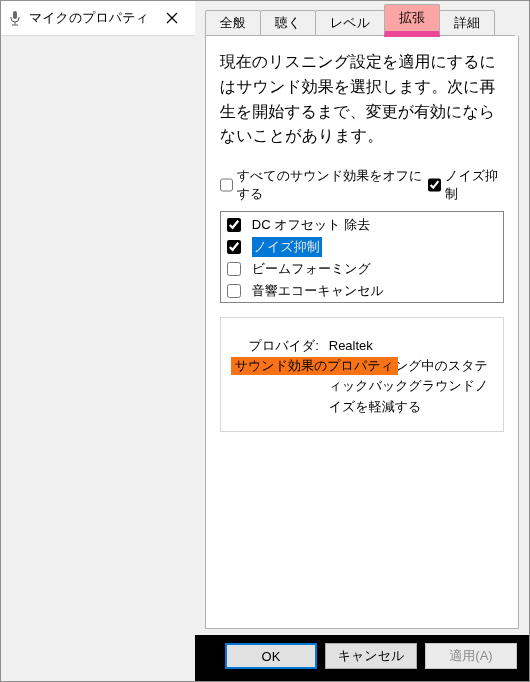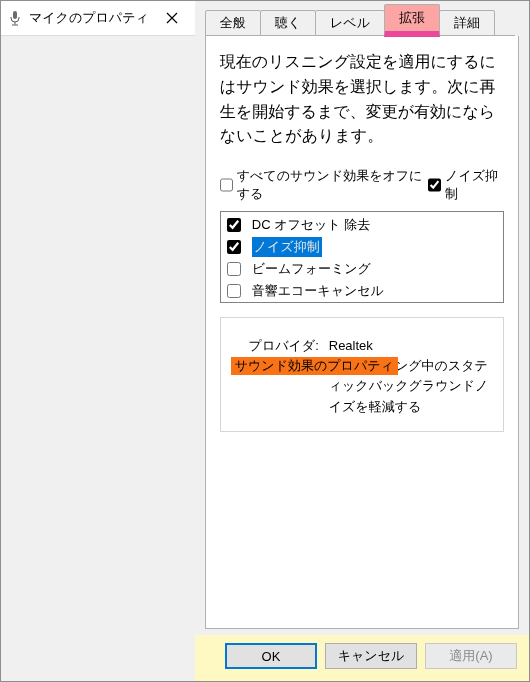--- a/index.html
+++ b/index.html
@@ -185,21 +185,21 @@
     flex-shrink: 0;
   }
   .prop-row .v { flex: 1; }
 
   
   .footer {
     display: flex;
     justify-content: flex-end;
     gap: 8px;
     padding: 8px 12px 12px;
-    background: #fef9c3;
+    background: #000000;
   }
   .btn {
     min-width: 92px;
     height: 26px;
     border: 1px solid #adadad;
     background: #e1e1e1;
     font-size: 13px;
     display: flex;
     align-items: center;
     justify-content: center;

